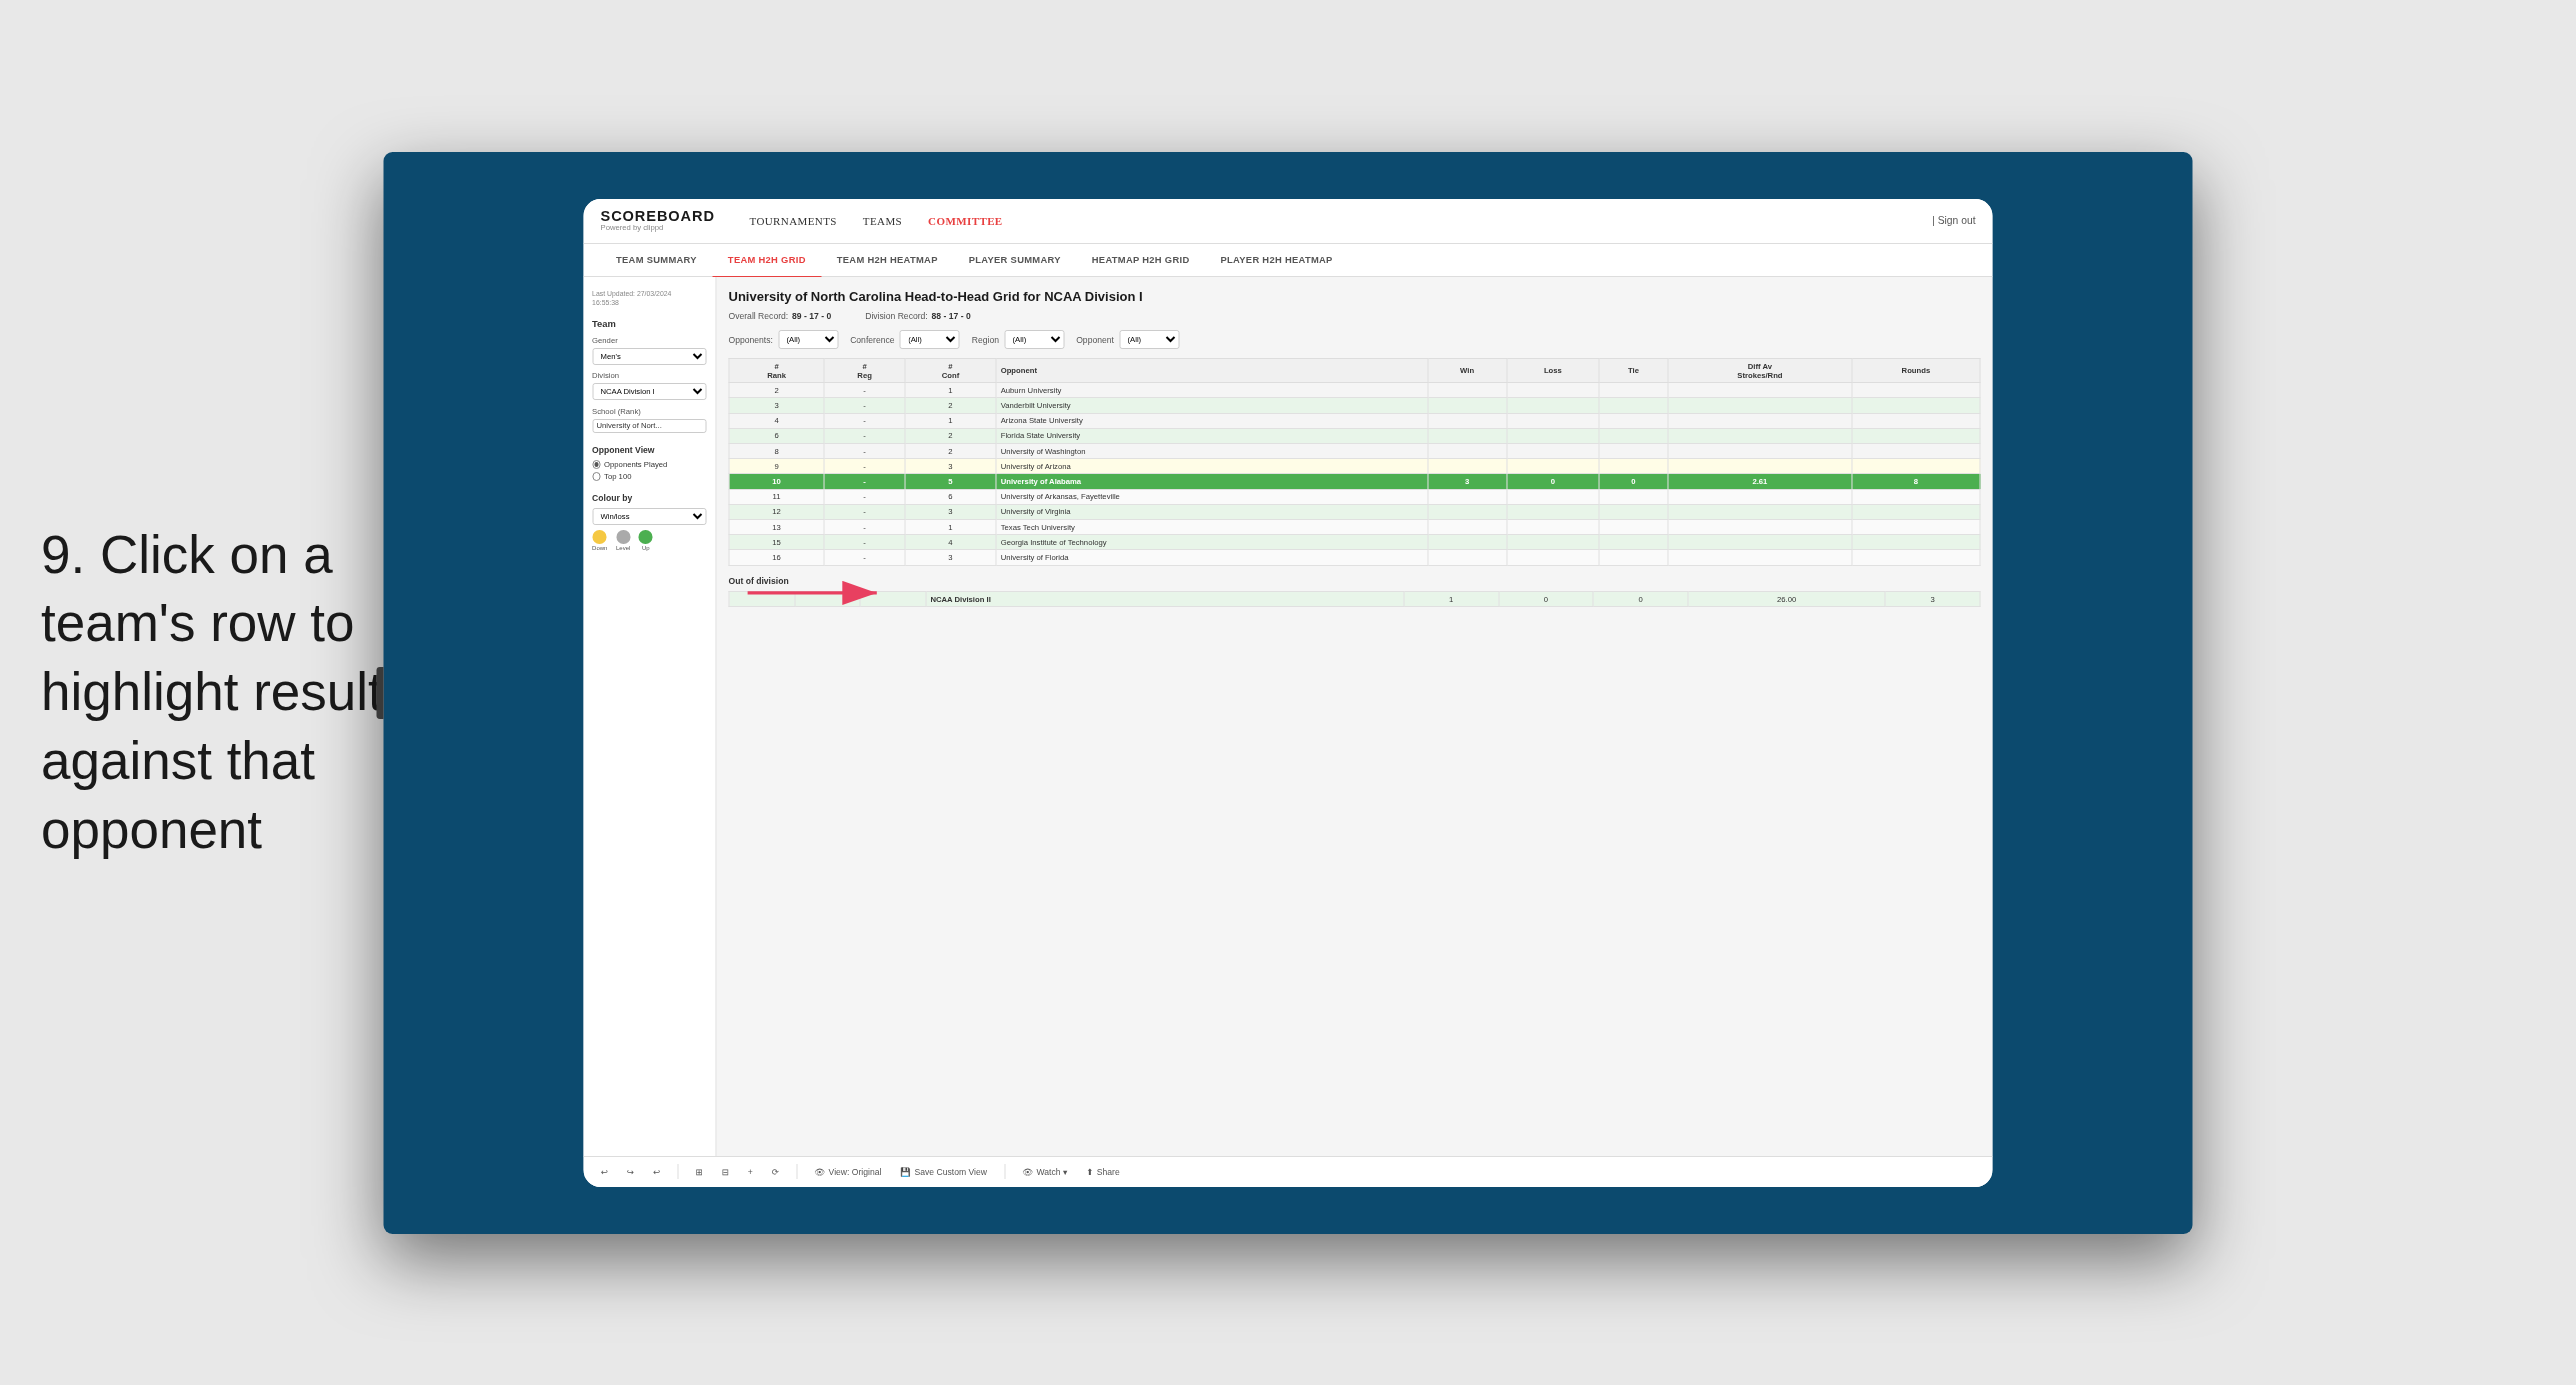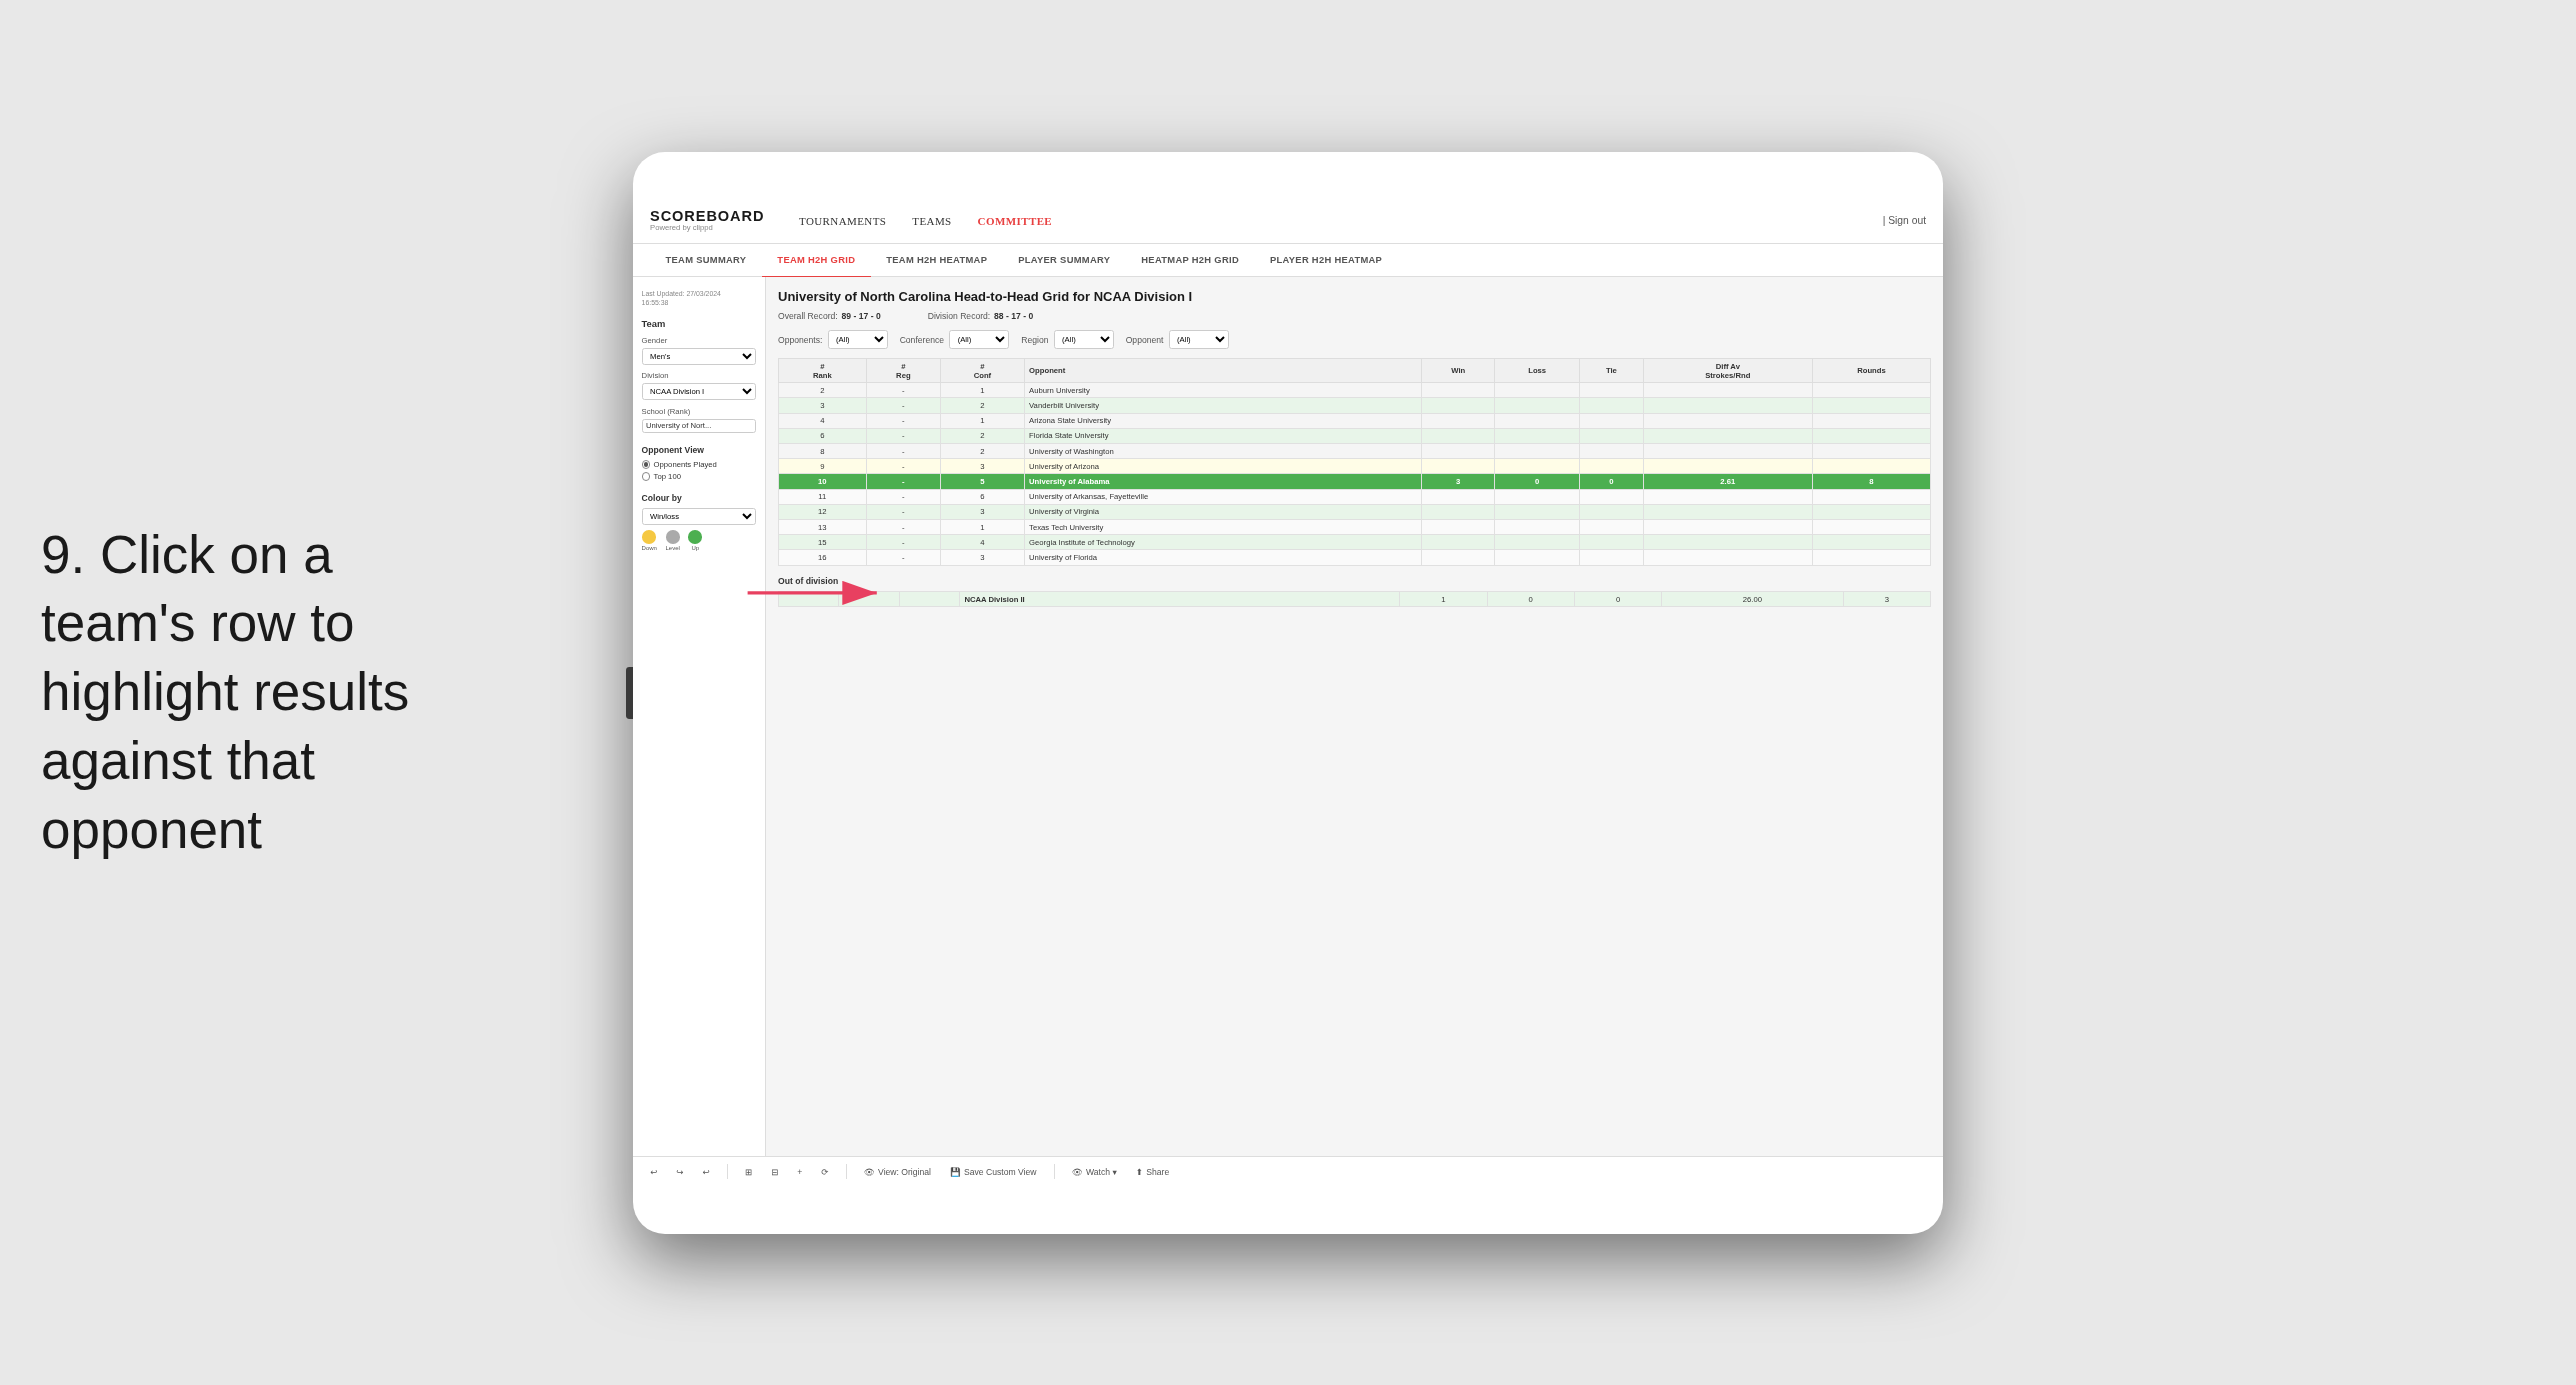--- a/index.html
+++ b/index.html
@@ -36,24 +36,24 @@
       color: #1a1a1a;
       line-height: 1.3;
     }
 
     
     .tablet-frame {
       position: absolute;
       left: 50%;
       top: 50%;
       transform: translate(-50%, -50%);
-      width: 1310px;
+      width: 1809px;
       height: 1082px;
-      background: #ffffff;
-      border-radius: 32px;
+      background: #0c4a6e;
+      border-radius: 9px;
       box-shadow: 0 26px 69px rgba(0,0,0,0.5);
       display: flex;
       align-items: center;
       justify-content: center;
     }
 
     .tablet-screen {
       width: 1409px;
       height: 988px;
       background: #fff;
@@ -293,21 +293,21 @@
 
     .report-title {
       font-size: 13px;
       font-weight: 700;
       color: #1a1a1a;
       margin-bottom: 3.4px;
     }
 
     .records-row {
       display: flex;
-      gap: 47px;
+      gap: 34px;
       margin-bottom: 8.6px;
     }
 
     .record-label {
       font-size: 8.6px;
       color: #555;
     }
 
     .record-value {
       font-size: 8.6px;

